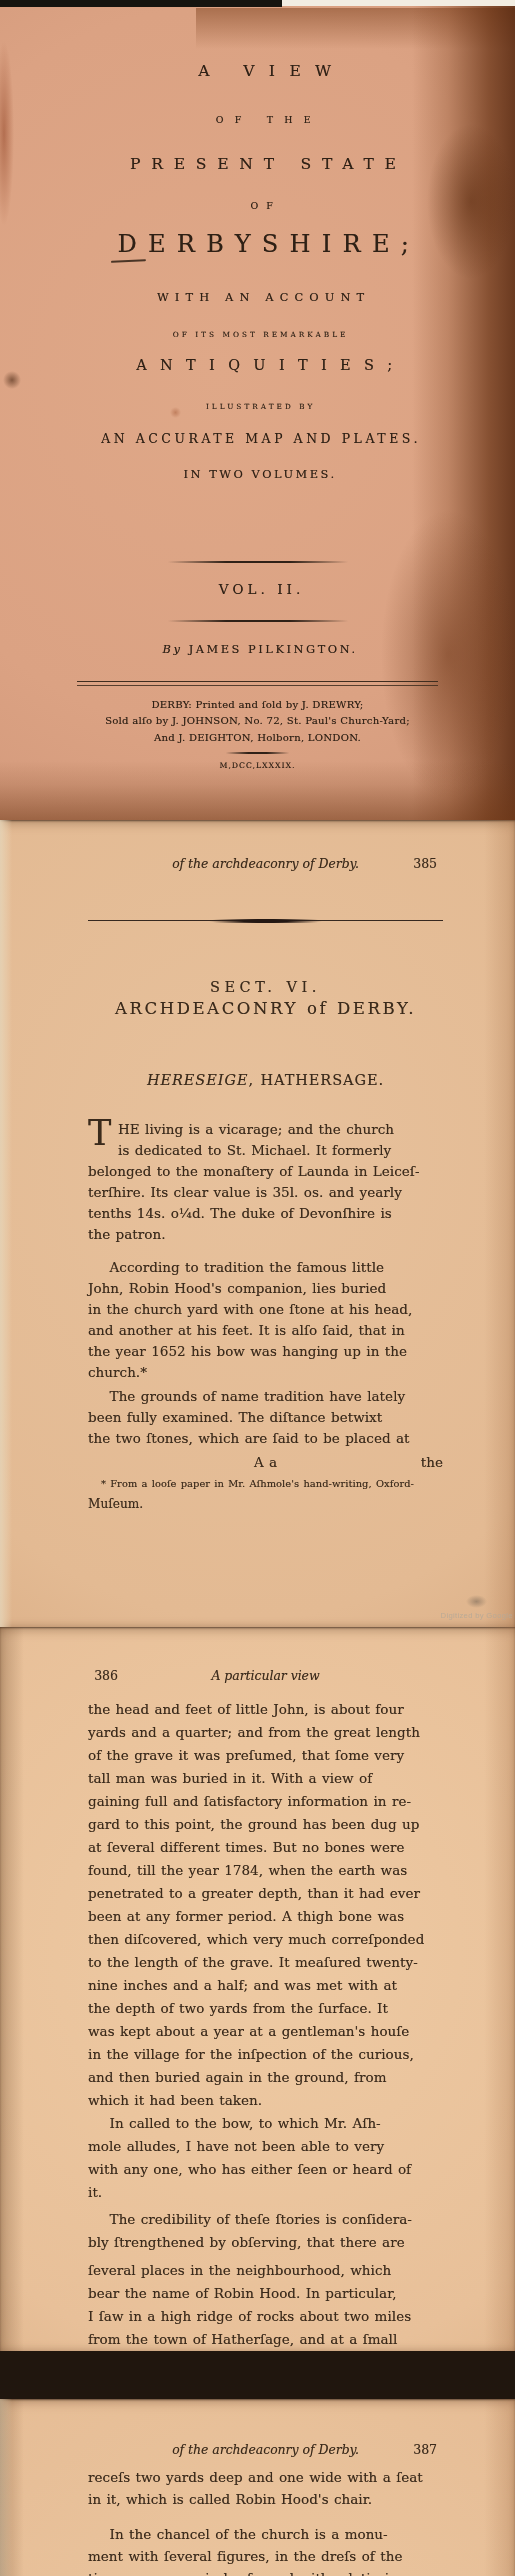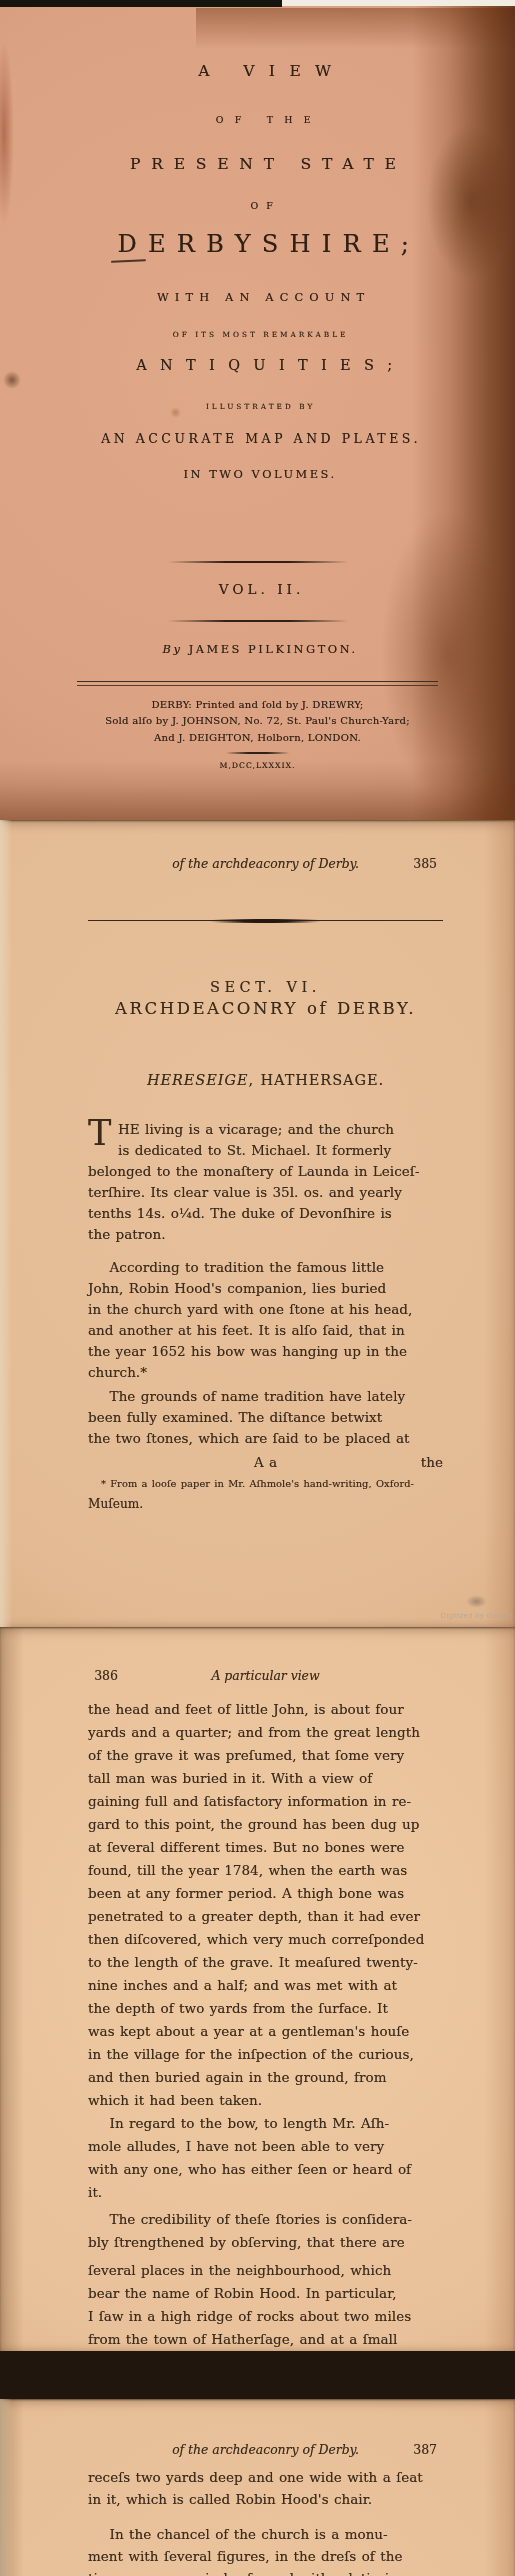--- a/index.html
+++ b/index.html
@@ -149,31 +149,31 @@
   <div class="ov edge-right"></div>
 <div class="pg-header"><span class="h-left">386</span><span>A particular view</span></div>
     <div class="ln" style="margin-top: 14.4px;">the head and feet of little John, is about four</div>
     <div class="ln">yards and a quarter; and from the great length</div>
     <div class="ln">of the grave it was preſumed, that ſome very</div>
     <div class="ln">tall man was buried in it.  With a view of</div>
     <div class="ln">gaining full and ſatisfactory information in re-</div>
     <div class="ln">gard to this point, the ground has been dug up</div>
     <div class="ln">at ſeveral different times.  But no bones were</div>
     <div class="ln">found, till the year 1784, when the earth was</div>
+    <div class="ln">penetrated to a greater depth, than it had ever</div>
     <div class="ln">been at any former period.  A thigh bone was</div>
-    <div class="ln">penetrated to a greater depth, than it had ever</div>
     <div class="ln">then diſcovered, which very much correſponded</div>
     <div class="ln">to the length of the grave.  It meaſured twenty-</div>
     <div class="ln">nine inches and a half; and was met with at</div>
     <div class="ln">the depth of two yards from the ſurface.  It</div>
     <div class="ln">was kept about a year at a gentleman's houſe</div>
     <div class="ln">in the village for the inſpection of the curious,</div>
     <div class="ln">and then buried again in the ground, from</div>
     <div class="ln">which it had been taken.</div>
-    <div class="ln ind">In regard to the bow, to length Mr. Aſh-</div>
+    <div class="ln ind">In called to the bow, to which Mr. Aſh-</div>
     <div class="ln">mole alludes, I have not been able to very</div>
     <div class="ln">with any one, who has either ſeen or heard of</div>
     <div class="ln">it.</div>
     <div class="ln ind" style="margin-top: 4px;">The credibility of theſe ſtories is conſidera-</div>
     <div class="ln">bly ſtrengthened by obſerving, that there are</div>
     <div class="ln" style="margin-top: 5.2px;">ſeveral places in the neighbourhood, which</div>
     <div class="ln">bear the name of Robin Hood.  In particular,</div>
     <div class="ln">I ſaw in a high ridge of rocks about two miles</div>
     <div class="ln">from the town of Hatherſage, and at a ſmall</div>
     <div class="ln">diſtance from the road leading to Sheffield, a</div>

